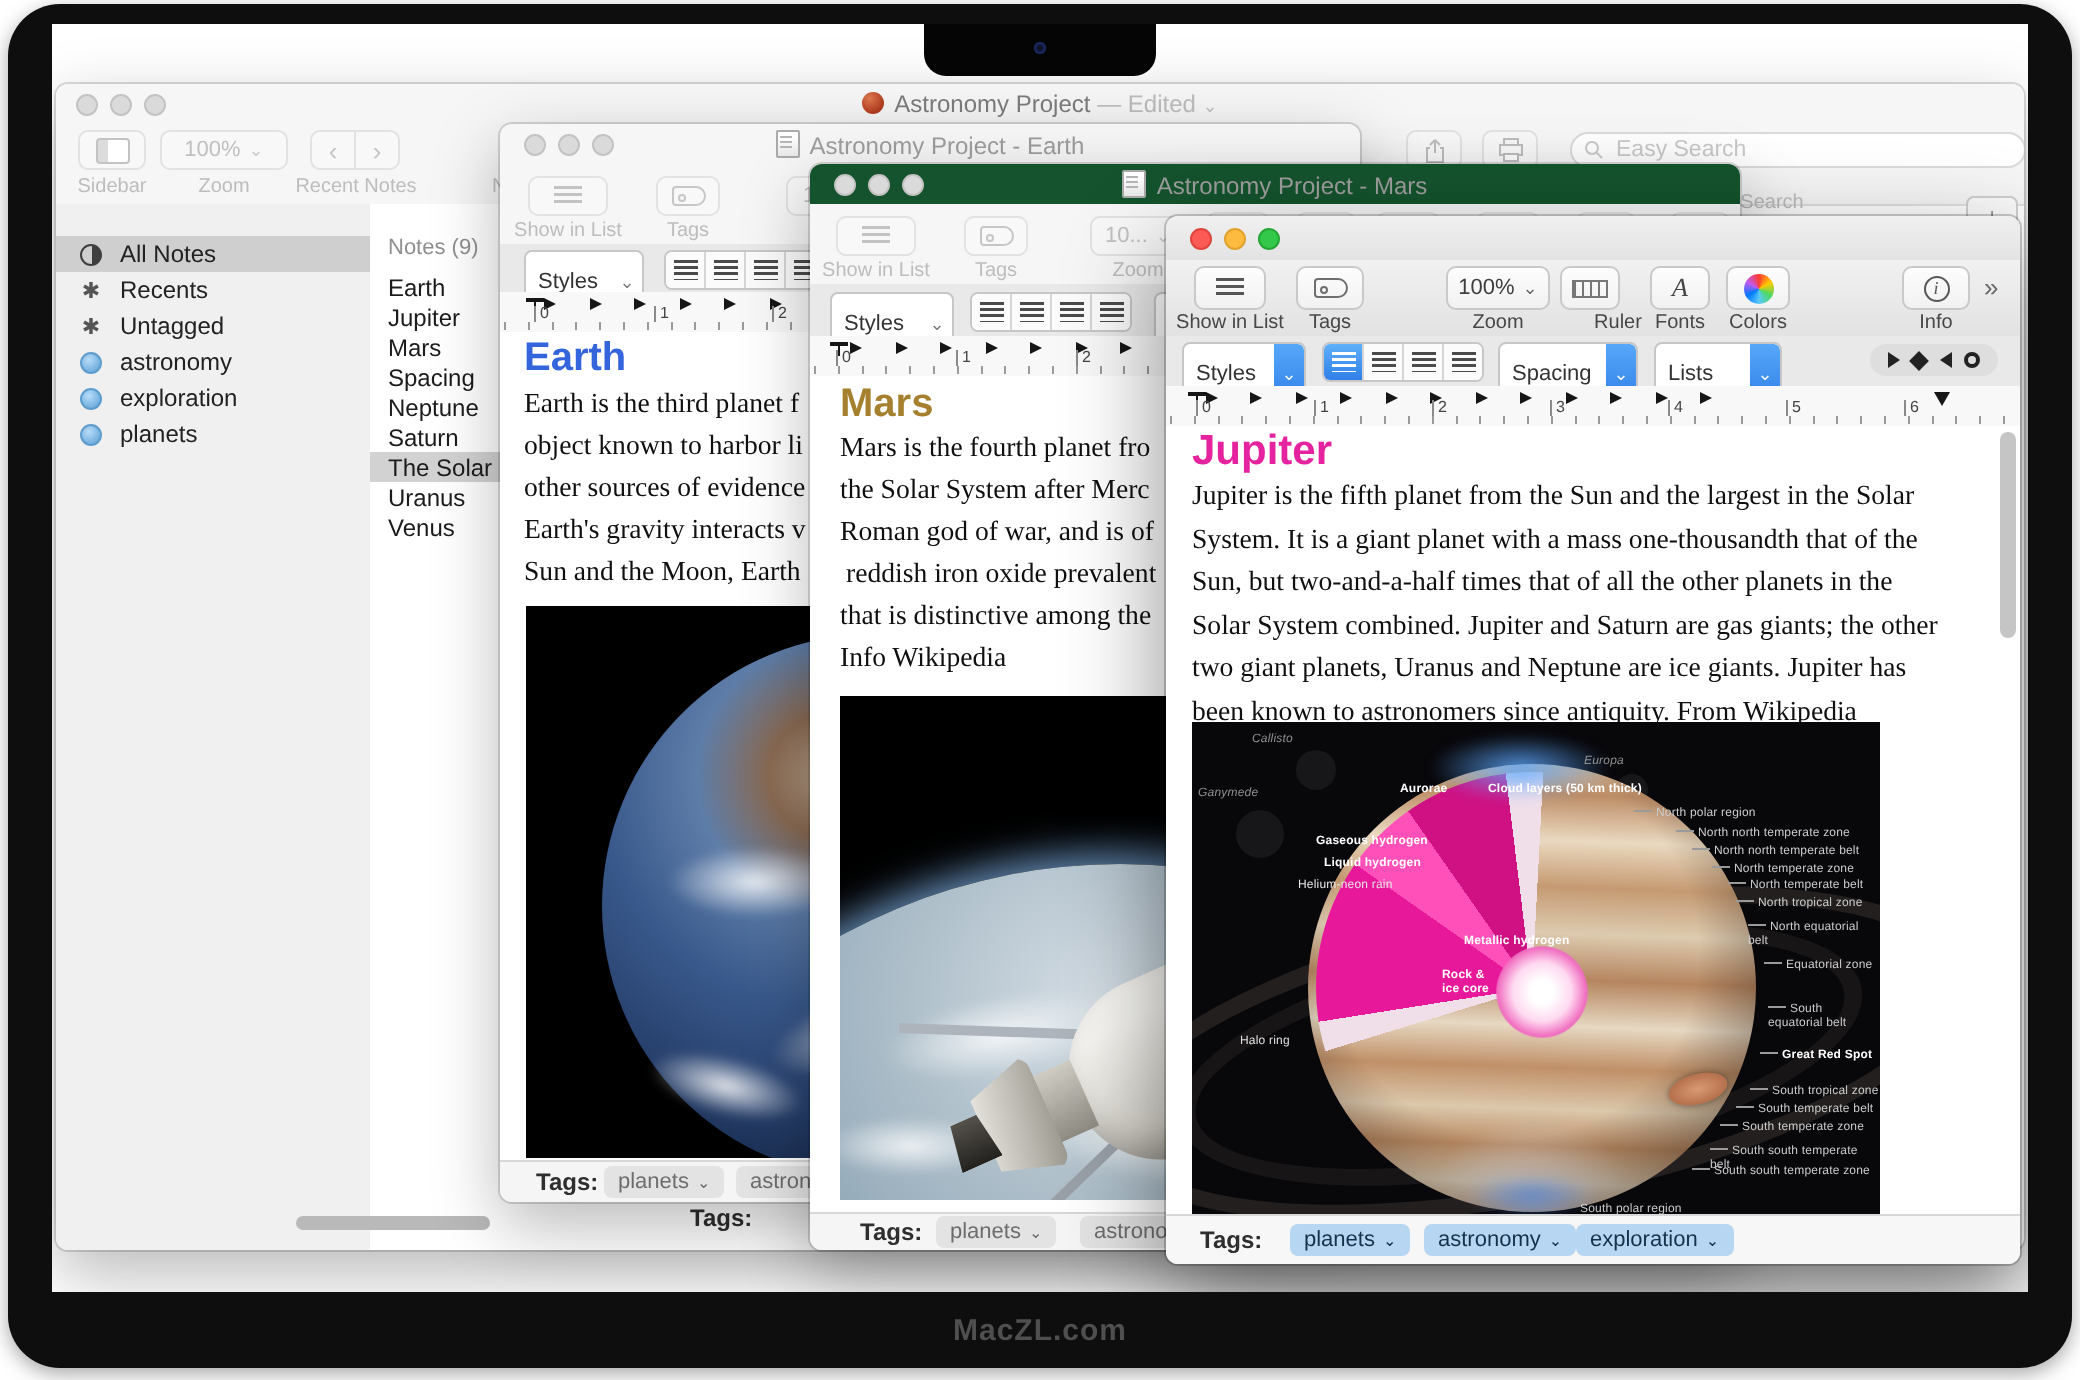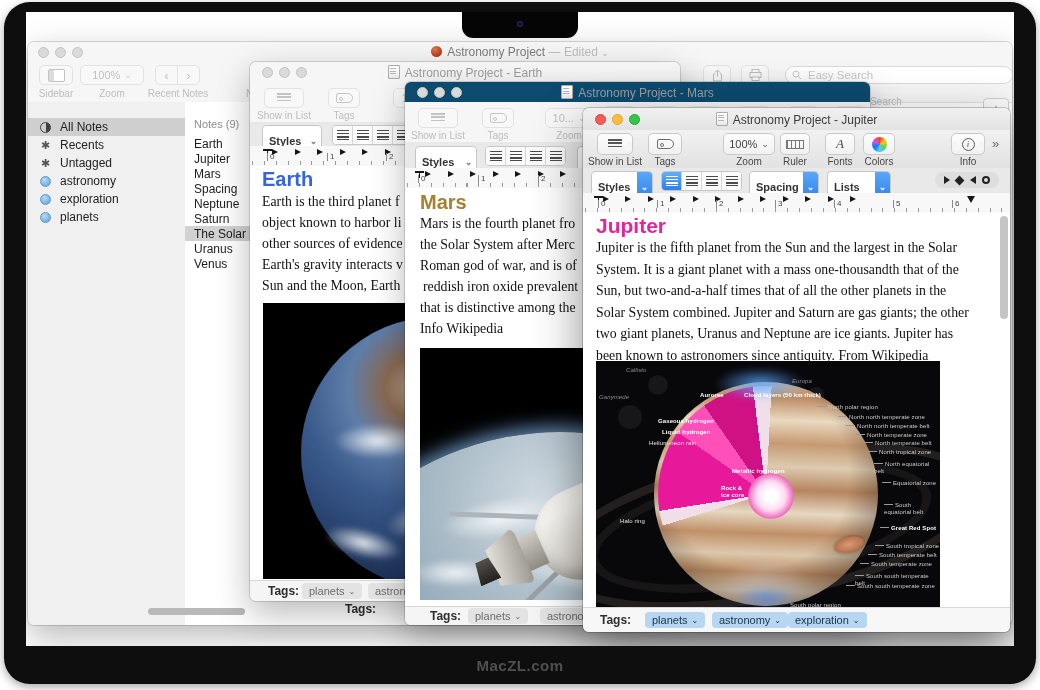--- a/index.html
+++ b/index.html
@@ -34,21 +34,21 @@
   .tagico{width:17px;height:10px;border:1.5px solid #6e6e6e;border-radius:2px 5px 5px 2px;position:relative;box-sizing:border-box;}
   .tagico::after{content:"";position:absolute;left:2px;top:2.5px;width:2.5px;height:2.5px;border:1px solid #6e6e6e;border-radius:50%;}
   .inactive .tagico{border-color:#c6c6c6;} .inactive .tagico::after{border-color:#c6c6c6;}
   .rulico{width:18px;height:9px;border:1px solid #777;box-sizing:border-box;background:repeating-linear-gradient(90deg,#777 0 1px,transparent 1px 4px);}
   .fontsico{font-family:"Liberation Serif",serif;font-style:italic;font-size:13px;color:#444;}
   .wheel{width:15px;height:15px;border-radius:50%;background:conic-gradient(#ff3b30,#ffcc00,#4cd964,#5ac8fa,#007aff,#bf5af2,#ff3b30);}
   .infoico{width:13px;height:13px;border:1.2px solid #585858;border-radius:50%;font-size:9px;color:#585858;display:flex;align-items:center;justify-content:center;font-style:italic;font-family:"Liberation Serif",serif;box-sizing:border-box;}
   .chevmore{position:absolute;font-size:13px;color:#6b6b6b;}
   
   .fbar{position:absolute;left:0;right:0;background:#e9e9e9;border-bottom:1px solid #cdcdcd;}
-  .dd{position:absolute;height:32px;background:#fff;border:1px solid #c7c7c7;border-radius:4px;display:flex;align-items:center;box-sizing:border-box;overflow:hidden;font-weight:bold;}
+  .dd{position:absolute;height:32px;background:#fff;border:1px solid #c7c7c7;border-radius:4px;display:flex;align-items:center;box-sizing:border-box;overflow:hidden;}
   .dd .txt{font-size:11px;color:#333;padding-left:6px;flex:1;}
   .dd .chv{width:15px;height:100%;display:flex;align-items:center;justify-content:center;font-size:9px;color:#777;}
   .dd .chv.blue{background:linear-gradient(#57a8f9,#2f7fe8);color:#fff;border-radius:0 3px 3px 0;}
   .aligngrp{position:absolute;height:18px;display:flex;border:1px solid #c7c7c7;border-radius:4px;overflow:hidden;background:#fff;}
   .acell{width:19px;height:100%;display:flex;align-items:center;justify-content:center;border-right:1px solid #d6d6d6;background:#fbfbfb;}
   .acell:last-child{border-right:none;}
   .acell.sel{background:linear-gradient(#5fb0fa,#2f7fe8);}
   .ag{width:12px;height:10px;background:repeating-linear-gradient(#4a4a4a 0 1.4px,transparent 1.4px 3.1px);}
   .acell.sel .ag{background:repeating-linear-gradient(#fff 0 1.4px,transparent 1.4px 3.1px);}
   .tabwell{position:absolute;height:16px;border-radius:8px;background:#dedede;display:flex;align-items:center;justify-content:space-around;padding:0 6px;box-sizing:border-box;}
@@ -341,21 +341,21 @@
             <span class="pc">⌄</span>
           </div>
         <div class="pill gray" style="left:118px;top:2px;">
             <span>astronomy</span>
             <span class="pc">⌄</span>
           </div>
       </div>
     </div>
 
     <div class="win" style="left:379px;top:70px;width:465px;height:543px;">
-      <div class="tb" style="height:20px;background:#0c4a6e;">
+      <div class="tb" style="height:20px;background:#14532d;">
         <span class="lt" style="left:12px;top:4.5px;"></span>
         <span class="lt" style="left:29px;top:4.5px;"></span>
         <span class="lt" style="left:46px;top:4.5px;"></span>
         <div class="ttl" style="top:3px;"><span class="docico"></span><span>Astronomy Project - Mars</span></div>
       </div>
       <div class="tbar inactive" style="top:20px;height:40px;">
         <div class="tbtn" style="left:13px;top:6px;width:40px;height:20px;">
             <div class="listico"></div>
           </div>
         <span class="tlab" style="left:33px;top:28px;">Show in List</span>
@@ -472,40 +472,39 @@
             <span class="pc">⌄</span>
           </div>
       </div>
     </div>
 
     <div class="win" style="left:557px;top:96px;width:427px;height:524px;box-shadow:0 0 0 1px rgba(0,0,0,.2),0 18px 50px rgba(0,0,0,.45);">
       <div class="tb" style="height:22px;background:linear-gradient(#f0f0f0,#e3e3e3);">
         <span class="lt red" style="left:12px;top:5.5px;"></span>
         <span class="lt yel" style="left:29px;top:5.5px;"></span>
         <span class="lt grn" style="left:46px;top:5.5px;"></span>
-        <div class="ttl active" style="top:4px;"><span class="docico"></span><span>Astronomy Project - Jupiter</span></div>
       </div>
       <div class="tbar" style="top:22px;height:38px;">
         <div class="tbtn" style="left:14px;top:3px;width:36px;height:22px;">
             <div class="listico"></div>
           </div>
         <span class="tlab" style="left:32px;top:26px;">Show in List</span>
         <div class="tbtn" style="left:65px;top:3px;width:34px;height:22px;">
             <div class="tagico"></div>
           </div>
         <span class="tlab" style="left:82px;top:26px;">Tags</span>
         <div class="tbtn" style="left:140px;top:3px;width:52px;height:22px;">
           <span class="ddtext">100%</span>
             <span class="ddchev">⌄</span>
         </div>
         <span class="tlab" style="left:166px;top:26px;">Zoom</span>
         <div class="tbtn" style="left:197px;top:3px;width:30px;height:22px;">
             <div class="rulico"></div>
           </div>
-        <span class="tlab" style="left:212px;top:26px;">Ruler</span>
+        <span class="tlab" style="left:226px;top:26px;">Ruler</span>
         <div class="tbtn" style="left:242px;top:3px;width:30px;height:22px;">
             <span class="fontsico">A</span>
           </div>
         <span class="tlab" style="left:257px;top:26px;">Fonts</span>
         <div class="tbtn" style="left:280px;top:3px;width:32px;height:22px;">
             <div class="wheel"></div>
           </div>
         <span class="tlab" style="left:296px;top:26px;">Colors</span>
         <div class="tbtn" style="left:368px;top:3px;width:34px;height:22px;">
             <div class="infoico">

